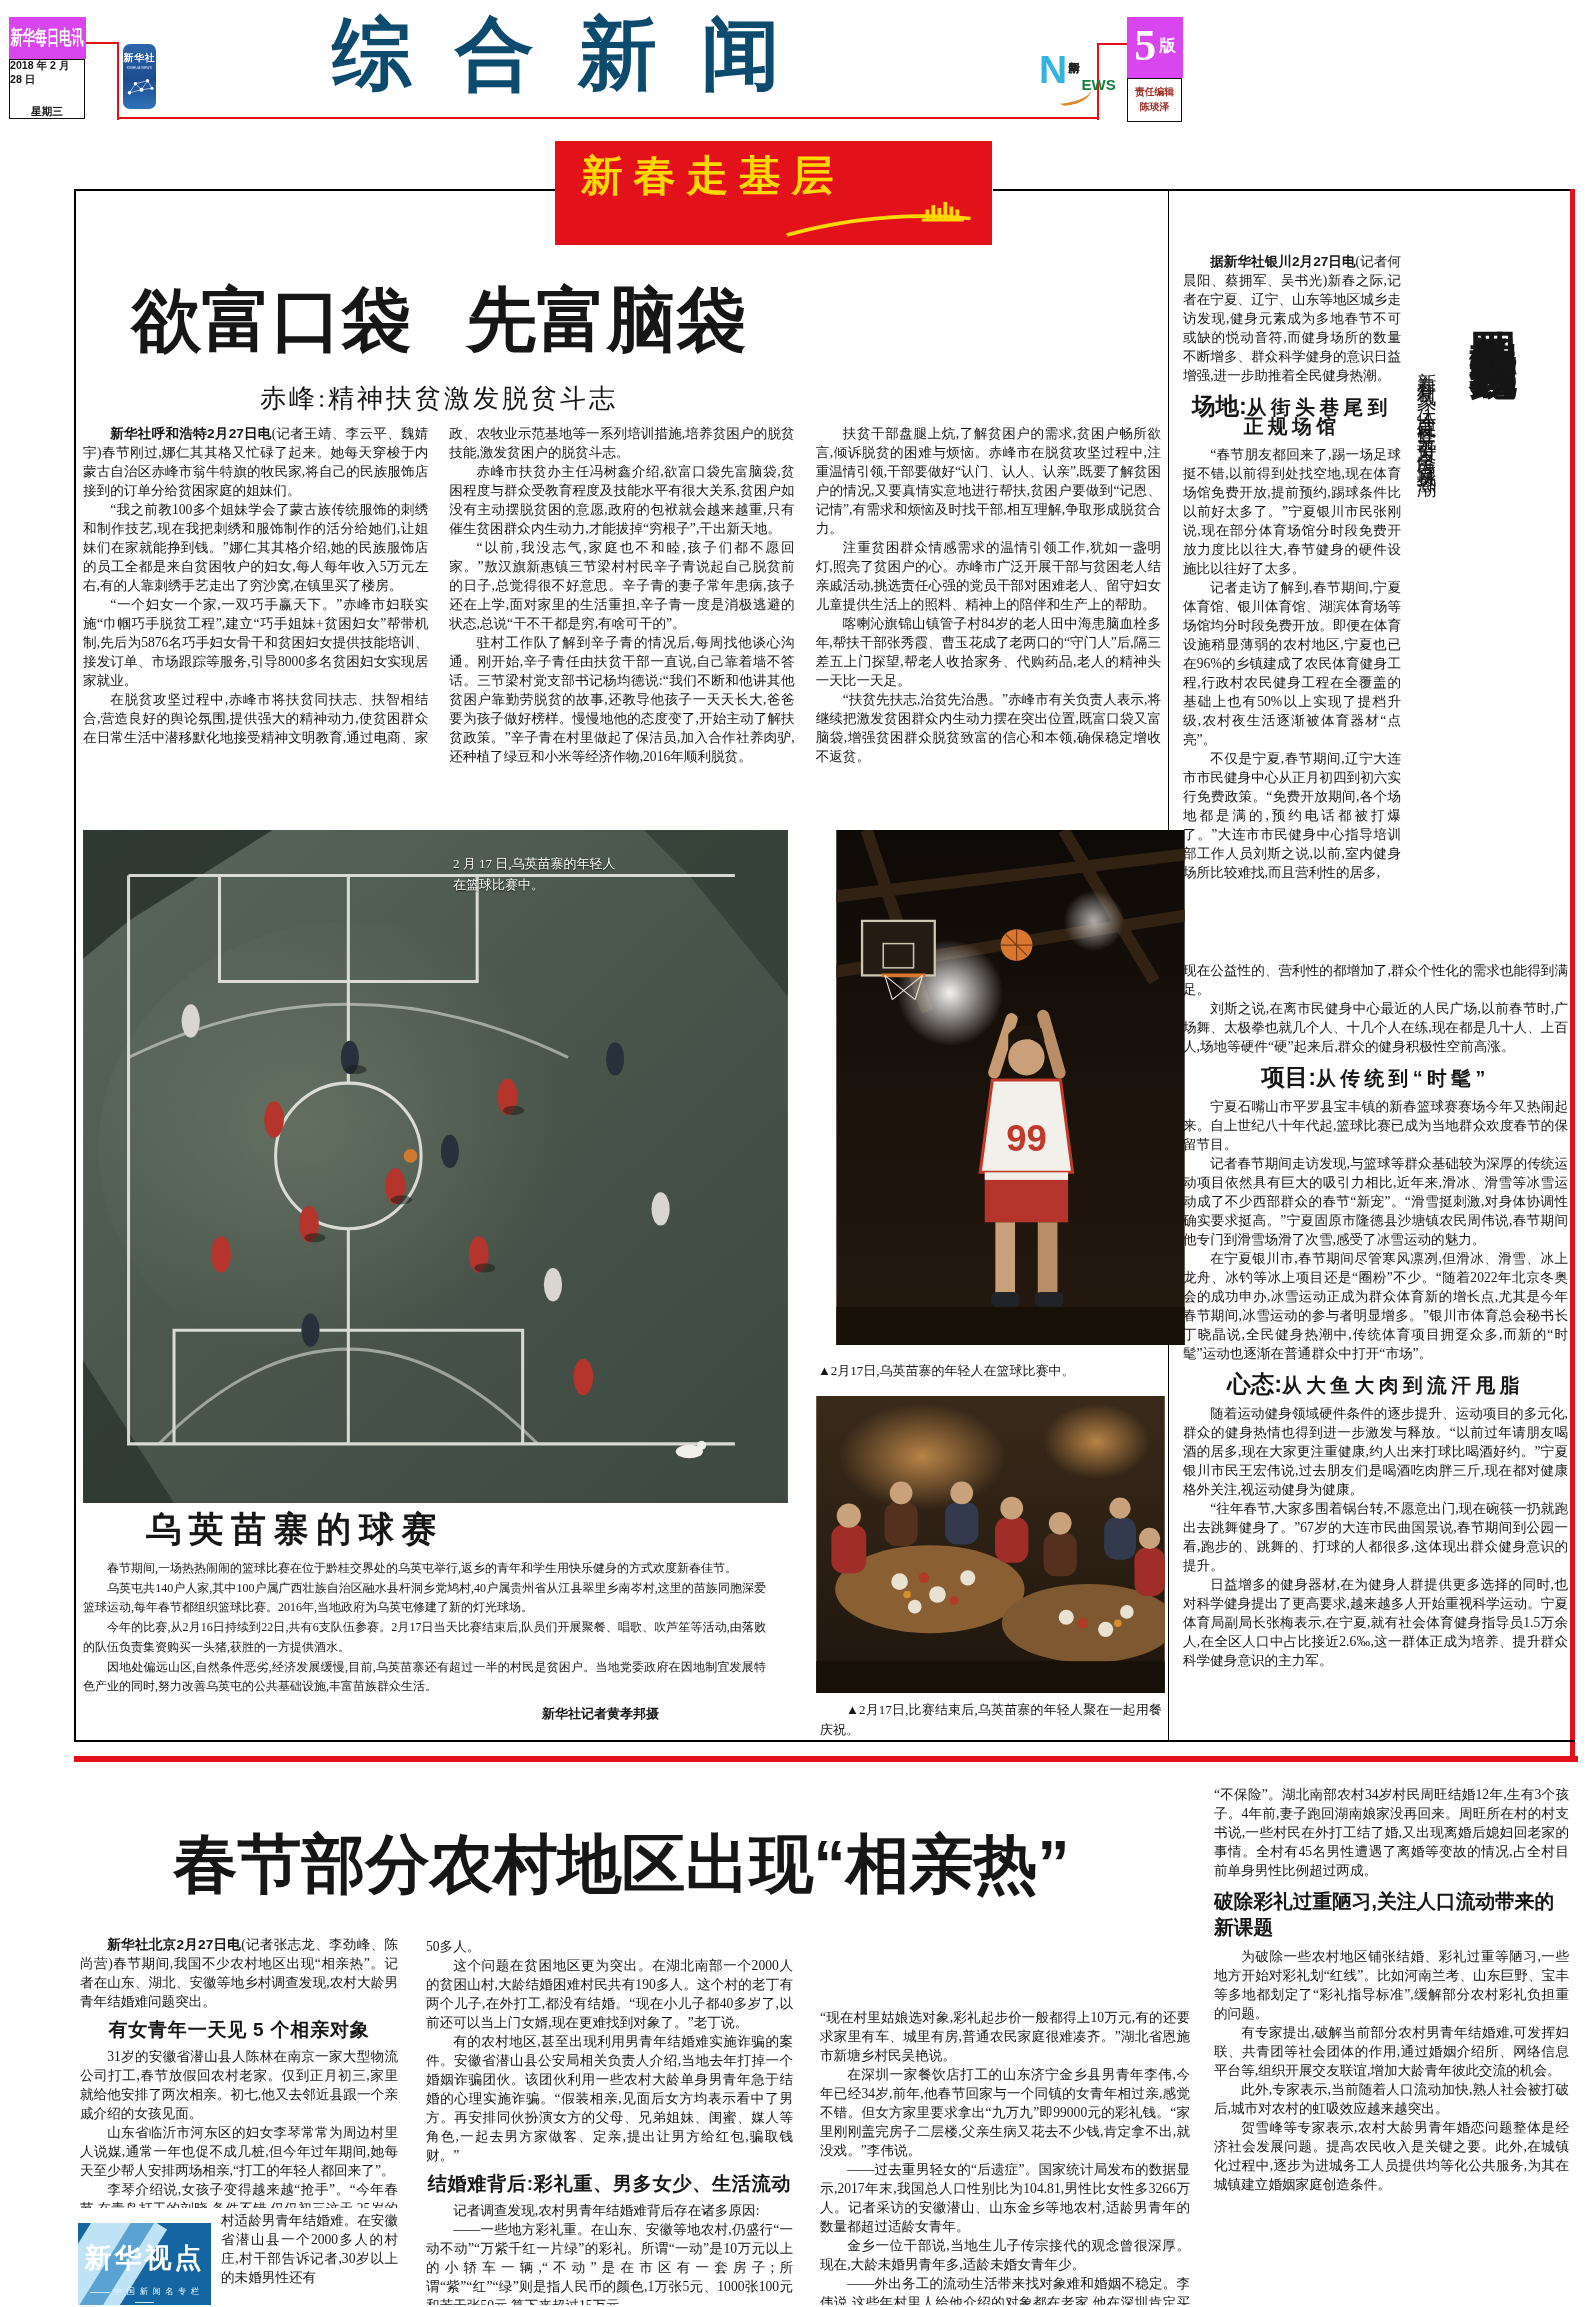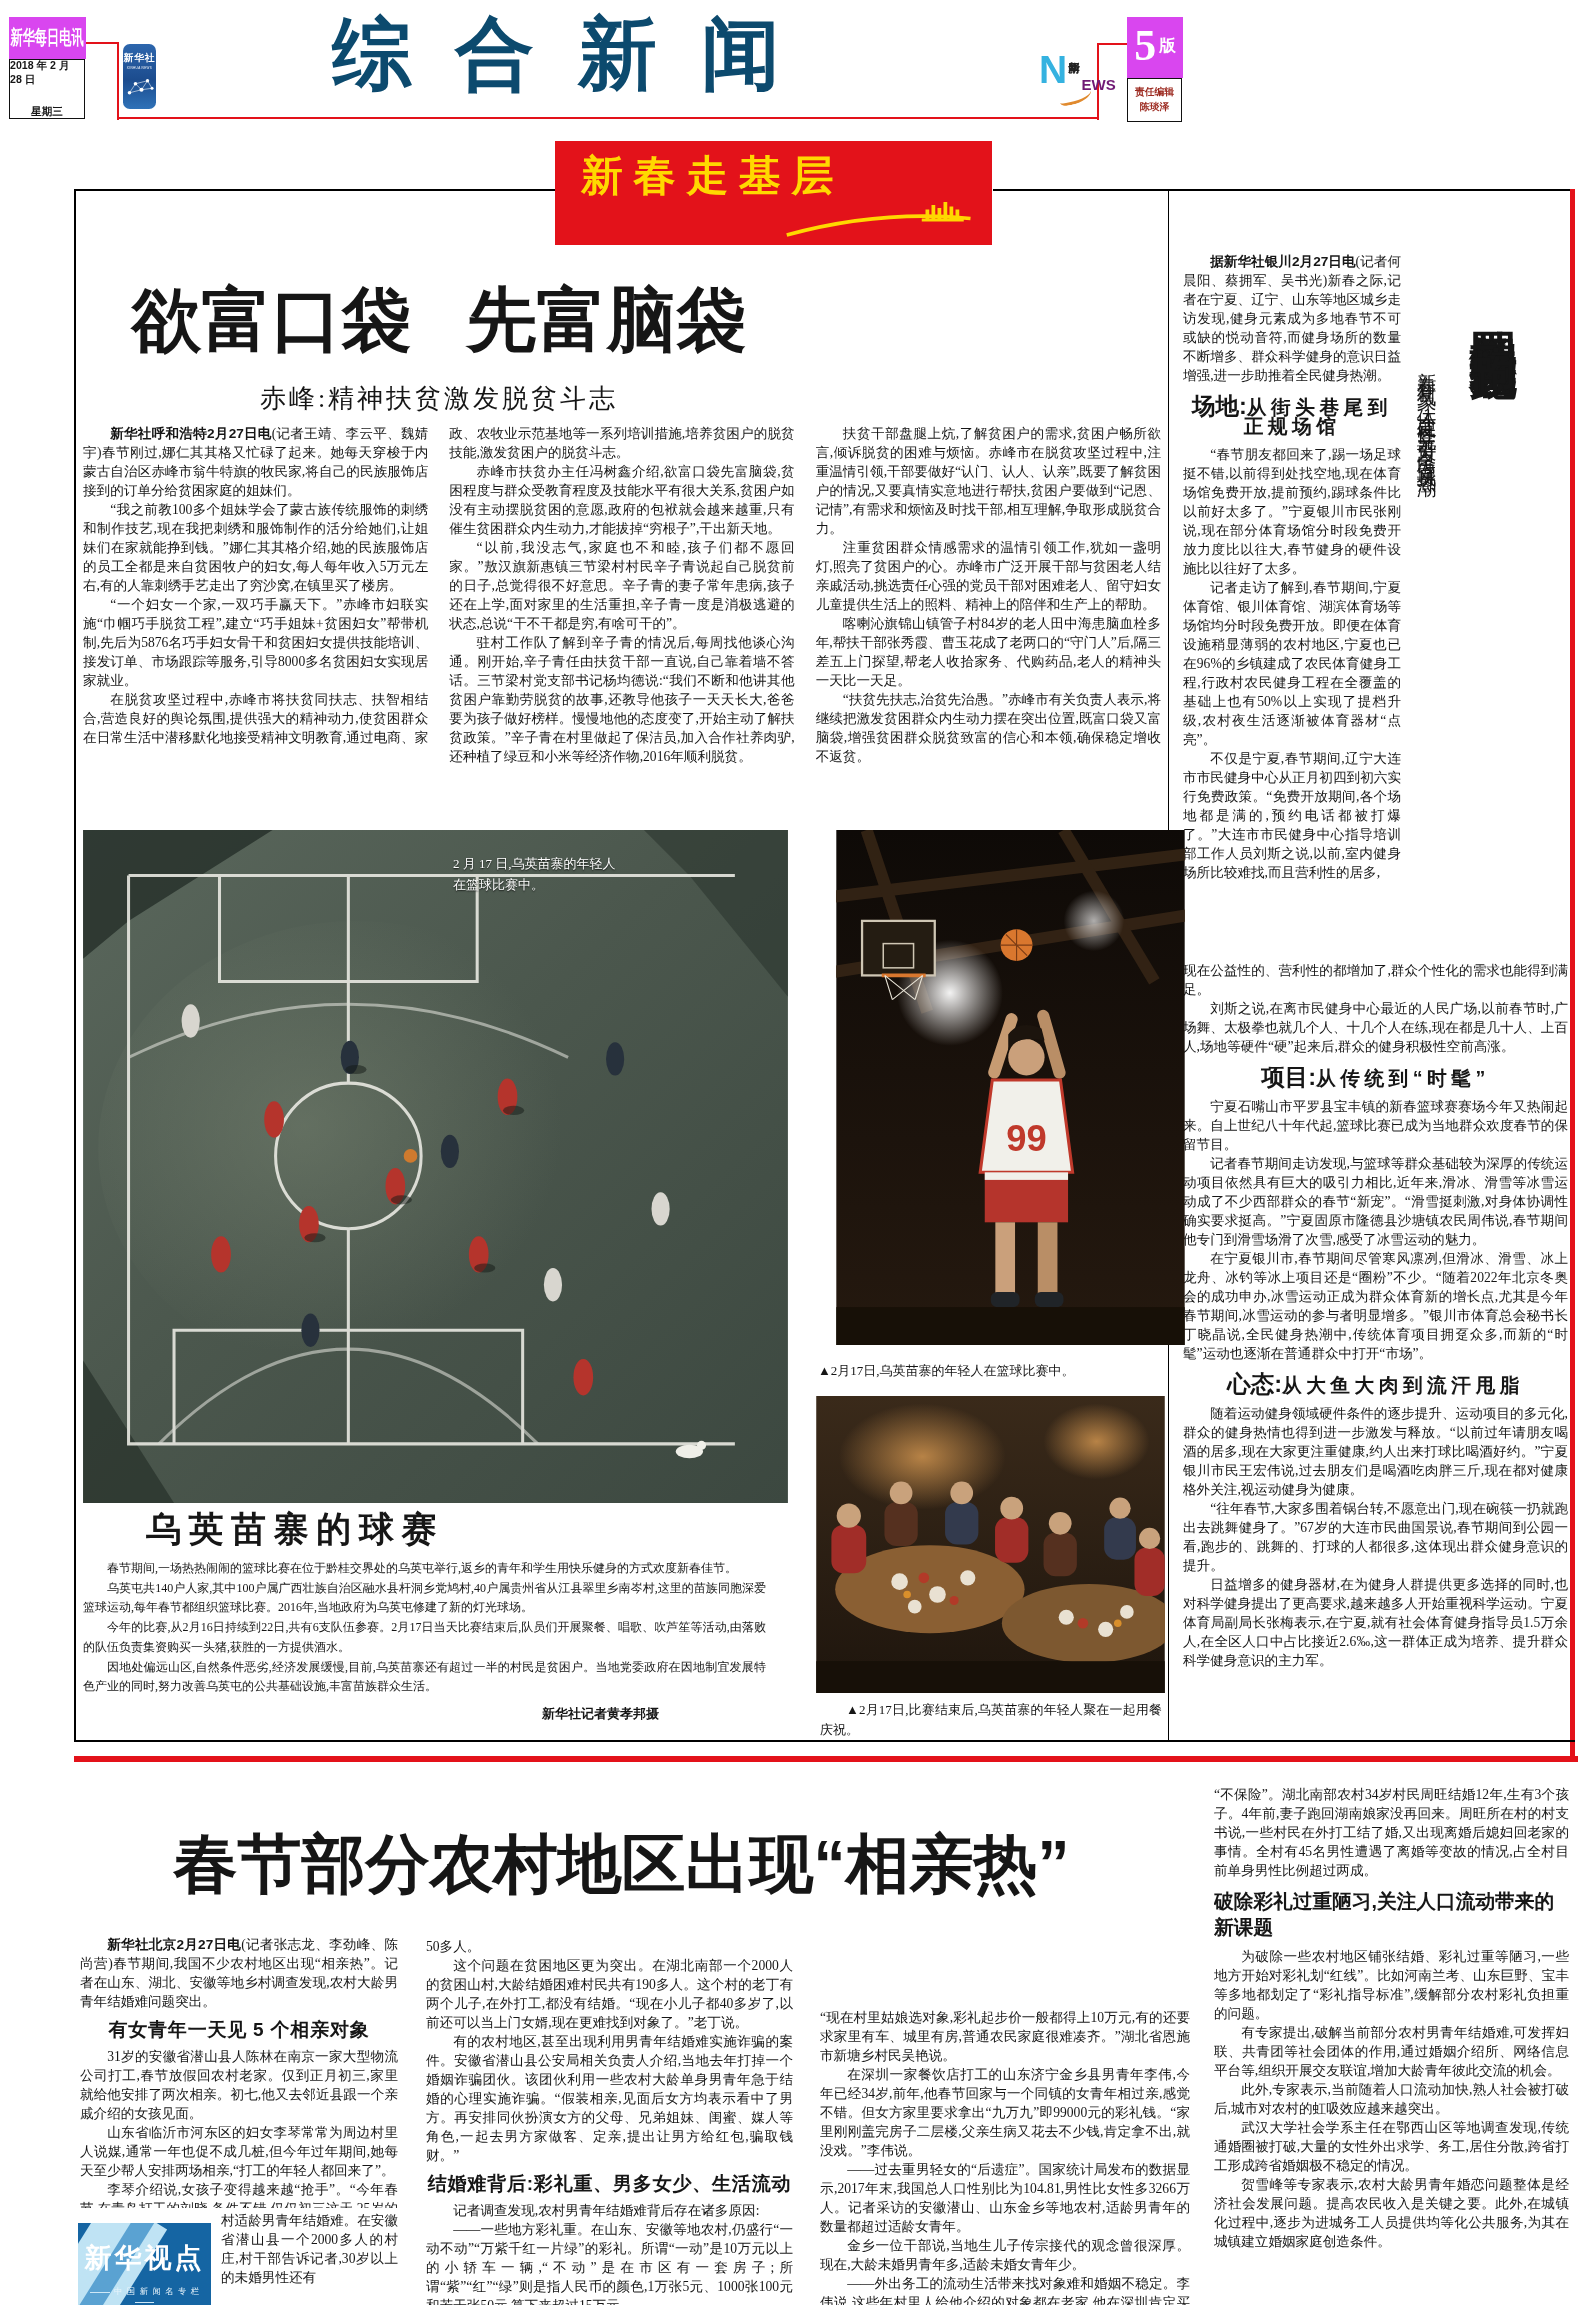--- a/index.html
+++ b/index.html
@@ -97,21 +97,21 @@
           <circle cx="30" cy="10" r="2.2"></circle>
           <circle cx="36" cy="20" r="2"></circle>
         </g>
     </svg>
   </div>
 
   <div class="abs sectiontitle serif" style="left:332px;top:15px;">综合新闻</div>
 
   <div class="abs" style="left:1039px;top:50px;width:53px;height:59px;">
     <span class="sans" style="position:absolute;left:0;top:0;font-weight:bold;font-size:39px;line-height:1;color:#35b2e0;">N</span>
-    <span class="sans" style="position:absolute;left:10.6px;top:26px;font-weight:bold;font-size:15px;color:#701a75;padding-left:32px;">EWS</span>
+    <span class="sans" style="position:absolute;left:10.6px;top:26px;font-weight:bold;font-size:15px;color:#15803d;padding-left:32px;">EWS</span>
     <span class="sans" style="position:absolute;left:27px;top:1.5px;font-weight:bold;font-size:11.4px;color:#222;writing-mode:vertical-rl;letter-spacing:0.8px;">新华网</span>
     <div style="position:absolute;left:19.7px;top:39px;width:33px;height:12px;border-bottom:3px solid #e08a2e;border-radius:0 0 100% 40%;transform:rotate(-12deg);"></div>
   </div>
 
   <div class="abs redbox" style="left:1127px;top:17.4px;width:56px;height:61px;align-items:flex-start;">
     <span class="serif" style="font-weight:bold;font-size:44px;line-height:58px;">5</span>
     <span class="serif" style="font-weight:bold;font-size:16.7px;line-height:58px;margin-left:3px;">版</span>
   </div>
   <div class="abs datebox" style="left:1127px;top:78px;width:53px;height:42px;gap:2.3px;">
     <span class="sans" style="font-weight:bold;font-size:9.8px;color:#9c2a20;">责任编辑</span>
@@ -405,21 +405,20 @@
       <div class="para">——过去重男轻女的“后遗症”。国家统计局发布的数据显示,2017年末,我国总人口性别比为104.81,男性比女性多3266万人。记者采访的安徽潜山、山东金乡等地农村,适龄男青年的数量都超过适龄女青年。</div>
       <div class="para">金乡一位干部说,当地生儿子传宗接代的观念曾很深厚。现在,大龄未婚男青年多,适龄未婚女青年少。</div>
       <div class="para">——外出务工的流动生活带来找对象难和婚姻不稳定。李伟说,这些年村里人给他介绍的对象都在老家,他在深圳肯定买不起房,但见面时间短,难以深入了解,而即便结了婚,这样的婚姻也</div>
     </div>
   <div class="abs flow" style="left:1214px;top:1785px;width:355px;height:520px;">
       <div class="para noind">“不保险”。湖北南部农村34岁村民周旺结婚12年,生有3个孩子。4年前,妻子跑回湖南娘家没再回来。周旺所在村的村支书说,一些村民在外打工结了婚,又出现离婚后媳妇回老家的事情。全村有45名男性遭遇了离婚等变故的情况,占全村目前单身男性比例超过两成。</div>
       <div class="subhead leftb">破除彩礼过重陋习,关注人口流动带来的新课题</div>
       <div class="para">为破除一些农村地区铺张结婚、彩礼过重等陋习,一些地方开始对彩礼划“红线”。比如河南兰考、山东巨野、宝丰等多地都划定了“彩礼指导标准”,缓解部分农村彩礼负担重的问题。</div>
       <div class="para">有专家提出,破解当前部分农村男青年结婚难,可发挥妇联、共青团等社会团体的作用,通过婚姻介绍所、网络信息平台等,组织开展交友联谊,增加大龄青年彼此交流的机会。</div>
       <div class="para">此外,专家表示,当前随着人口流动加快,熟人社会被打破后,城市对农村的虹吸效应越来越突出。</div>
-      <div class="para">武汉大学社会学系主任在鄂西山区等地调查发现,传统通婚圈被打破,大量的女性外出求学、务工,居住分散,跨省打工形成跨省婚姻极不稳定的情况。</div>
       <div class="para">贺雪峰等专家表示,农村大龄男青年婚恋问题整体是经济社会发展问题。提高农民收入是关键之要。此外,在城镇化过程中,逐步为进城务工人员提供均等化公共服务,为其在城镇建立婚姻家庭创造条件。</div>
     </div>
 
   <div class="abs viewpoint" style="left:78px;top:2223px;width:133px;height:82px;overflow:hidden;">
     <div class="vp-stripe1"></div>
     <div class="vp-stripe2"></div>
     <div class="vp-name">新华视点</div>
     <div class="vp-sub">中国新闻名专栏</div>
   </div>
 

